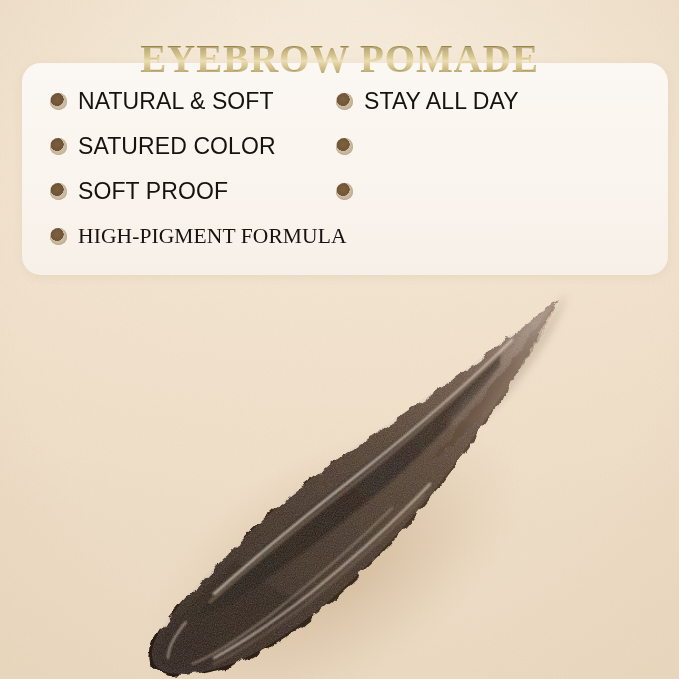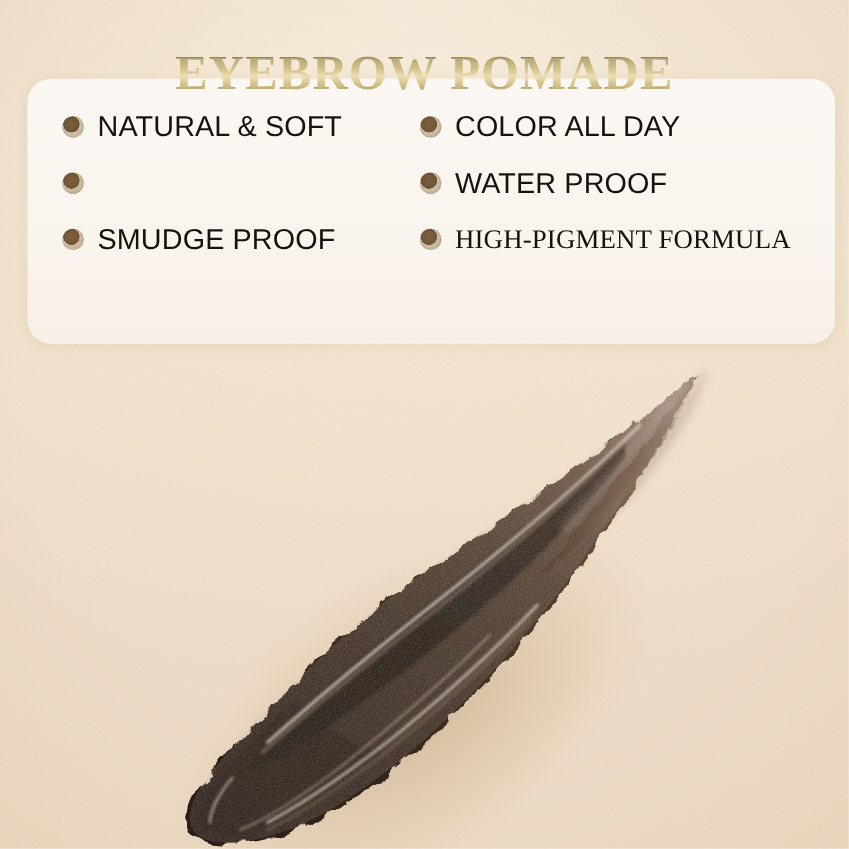--- a/index.html
+++ b/index.html
@@ -158,34 +158,37 @@
   </div>
 
   <div id="card">
 
     <div class="feature">
       <span class="bullet"></span>
       <span class="feature-label">NATURAL &amp; SOFT</span>
     </div>
     <div class="feature alt">
       <span class="bullet"></span>
-      <span class="feature-label">COLOR ALL DAY</span>
-    </div>
-
+      <span class="feature-label">STAY ALL DAY</span>
+    </div>
+
+    <div class="feature">
+      <span class="bullet"></span>
+      <span class="feature-label">SATURED COLOR</span>
+    </div>
     <div class="feature alt">
       <span class="bullet"></span>
     </div>
 
     <div class="feature">
       <span class="bullet"></span>
-      <span class="feature-label">WATER PROOF</span>
+      <span class="feature-label">SOFT PROOF</span>
     </div>
     <div class="feature alt">
       <span class="bullet"></span>
-      <span class="feature-label">SMUDGE PROOF</span>
     </div>
 
     <div class="feature alt small">
       <span class="bullet"></span>
       <span class="feature-label">HIGH-PIGMENT FORMULA</span>
     </div>
 
   </div>
 
   <svg id="swatch" viewBox="0 0 679 409" xmlns="http://www.w3.org/2000/svg" aria-hidden="true">

